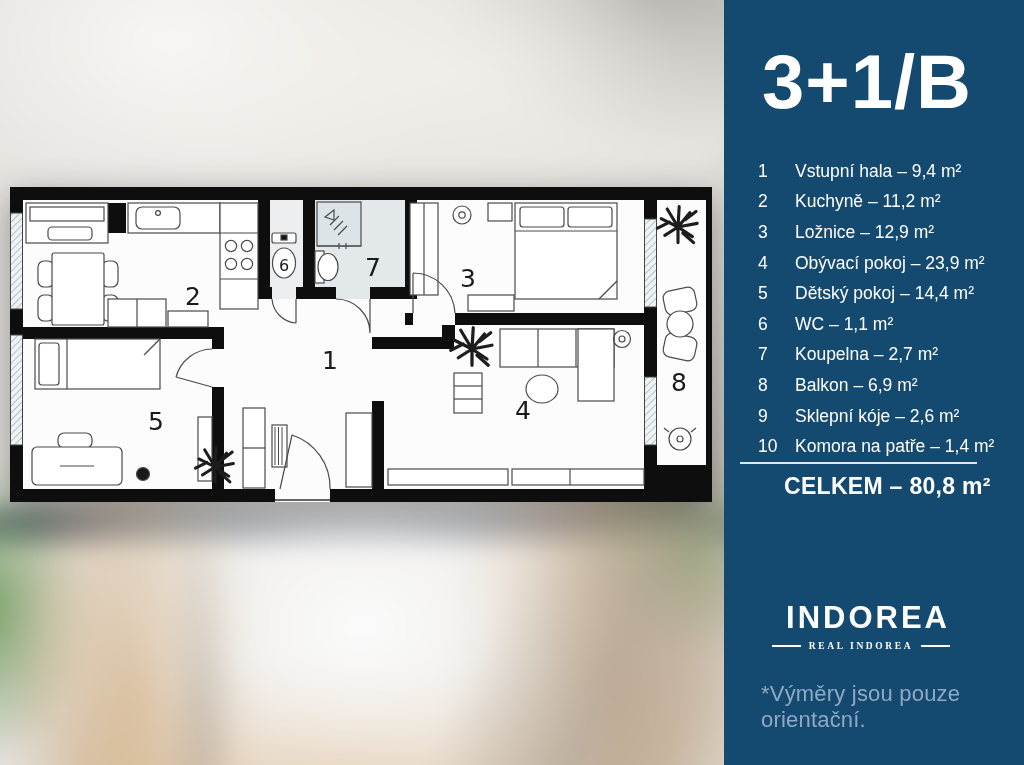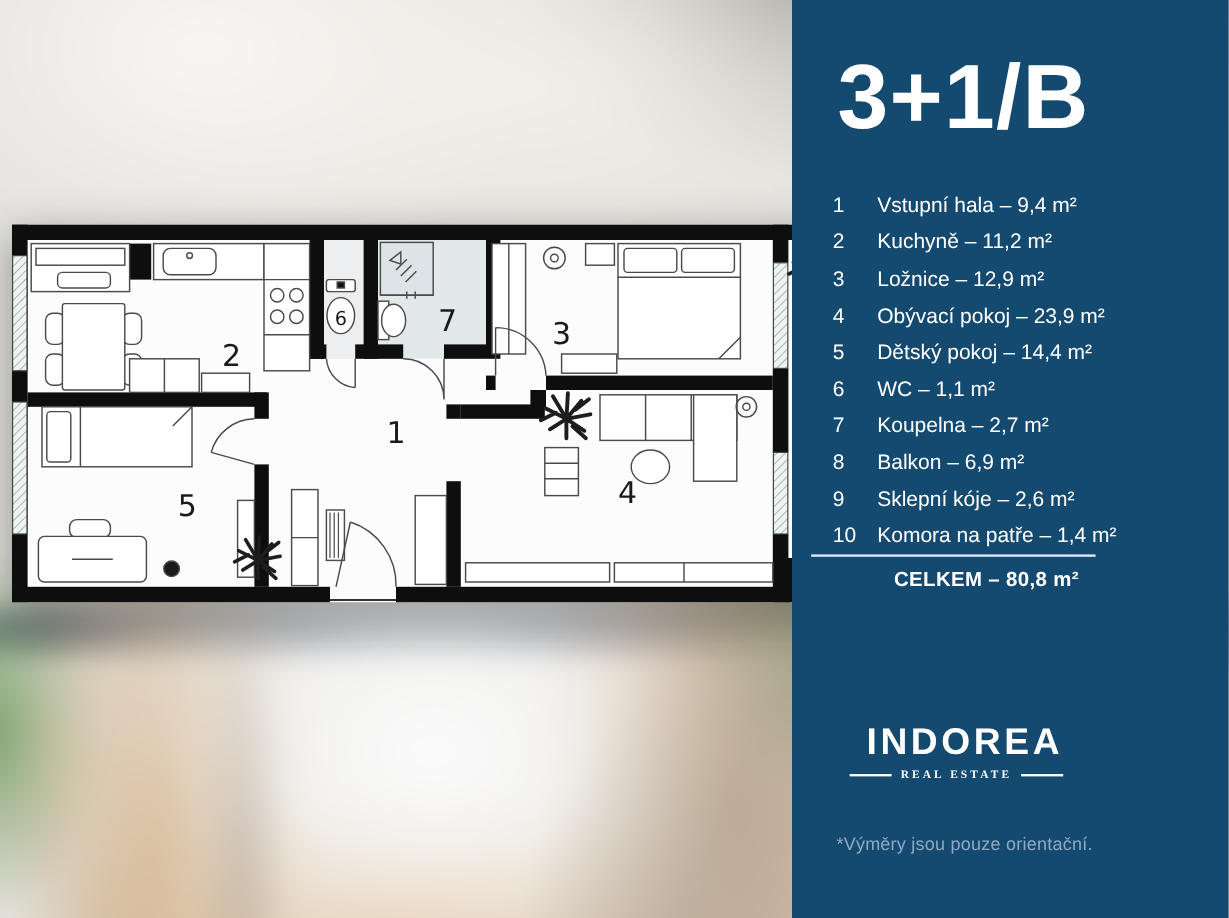--- a/index.html
+++ b/index.html
@@ -23,35 +23,35 @@
       radial-gradient(430px 170px at 34% 98%, rgba(216,177,132,.9) 0%, rgba(216,177,132,0) 70%),
       linear-gradient(180deg, rgba(0,0,0,0) 64%, rgba(73,84,97,.7) 66.5%, rgba(73,84,97,.7) 68.5%, rgba(0,0,0,0) 71.5%);
     filter:blur(9px);}
 
   
   .plan{position:absolute;left:10px;top:187px;width:702px;height:315px;
         filter:drop-shadow(0 9px 18px rgba(20,20,20,.38));}
   .plan svg{display:block;}
 
   
-  .panel{position:absolute;right:0;top:0;width:364px;height:765px;color:#fff;}
+  .panel{position:absolute;right:0;top:0;width:300px;height:765px;color:#fff;}
   .panel-title{position:absolute;left:38px;top:44px;font-size:76px;font-weight:bold;
                letter-spacing:1px;line-height:1;}
   .room-list{position:absolute;left:34px;top:156px;width:250px;font-size:17.5px;}
   .room-row{display:flex;align-items:center;height:30.6px;white-space:nowrap;}
   .room-num{width:37px;flex:0 0 37px;}
   .room-text b{font-weight:normal;}
   .divider{position:absolute;left:16px;top:462px;width:237px;height:2px;background:#dce8f3;}
-  .total{position:absolute;left:60px;top:473px;font-size:17px;font-weight:bold;letter-spacing:.3px;margin-left:25px;}
+  .total{position:absolute;left:60px;top:473px;font-size:23px;font-weight:bold;letter-spacing:.3px;}
   .brand{position:absolute;left:48px;top:602px;width:178px;text-align:right;}
   .brand-name{font-size:31px;font-weight:bold;letter-spacing:3px;line-height:1;}
   .brand-tagline{display:flex;align-items:center;gap:8px;margin-top:8px;}
   .brand-tagline .tl-line{flex:1;height:1.5px;background:#fff;}
   .brand-tagline .tl-text{font-size:9.5px;font-weight:bold;letter-spacing:2.6px;font-family:"Liberation Serif",serif;}
-  .disclaimer{position:absolute;left:37px;top:695px;font-size:15px;letter-spacing:.2px;}
+  .disclaimer{position:absolute;left:37px;top:681px;font-size:22px;letter-spacing:.2px;}
 </style>
 </head>
 <body>
 
 <div id="stage">
 
   <div class="photo"></div>
 
   <div class="plan">
     <svg width="702" height="315" viewBox="0 0 702 315" xmlns="http://www.w3.org/2000/svg">
@@ -294,20 +294,20 @@
         </div>
       </div>
 
     <div class="divider"></div>
     <div class="total">CELKEM – 80,8 m²</div>
 
     <div class="brand">
       <div class="brand-name">INDOREA</div>
       <div class="brand-tagline">
         <span class="tl-line"></span>
-        <span class="tl-text">REAL ESTATE</span>
+        <span class="tl-text">REAL INDOREA</span>
         <span class="tl-line"></span>
       </div>
     </div>
 
     <div class="disclaimer" style="color:#8fa9c4;">*Výměry jsou pouze orientační.</div>
   </div>
 </div>
 
 </body></html>

